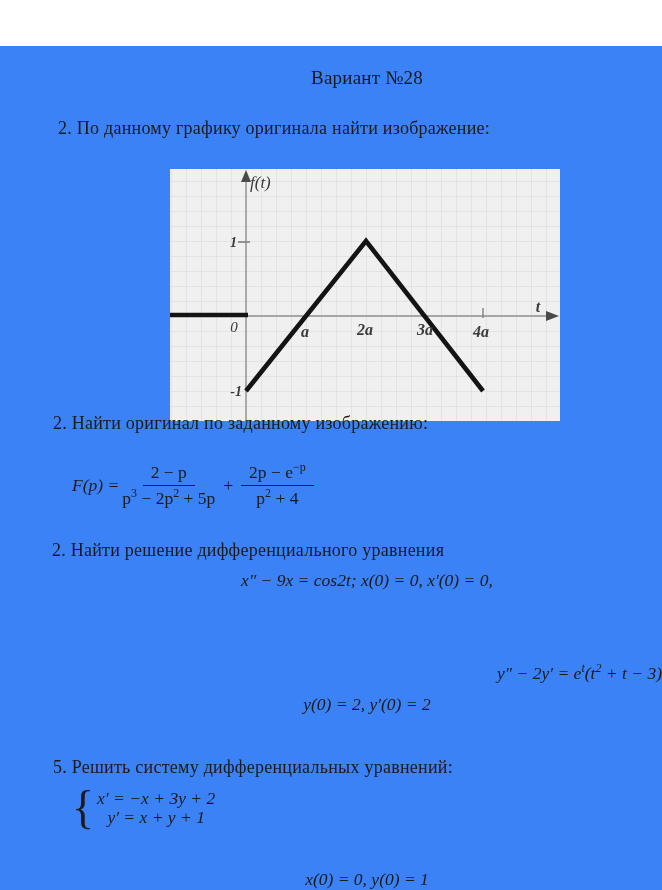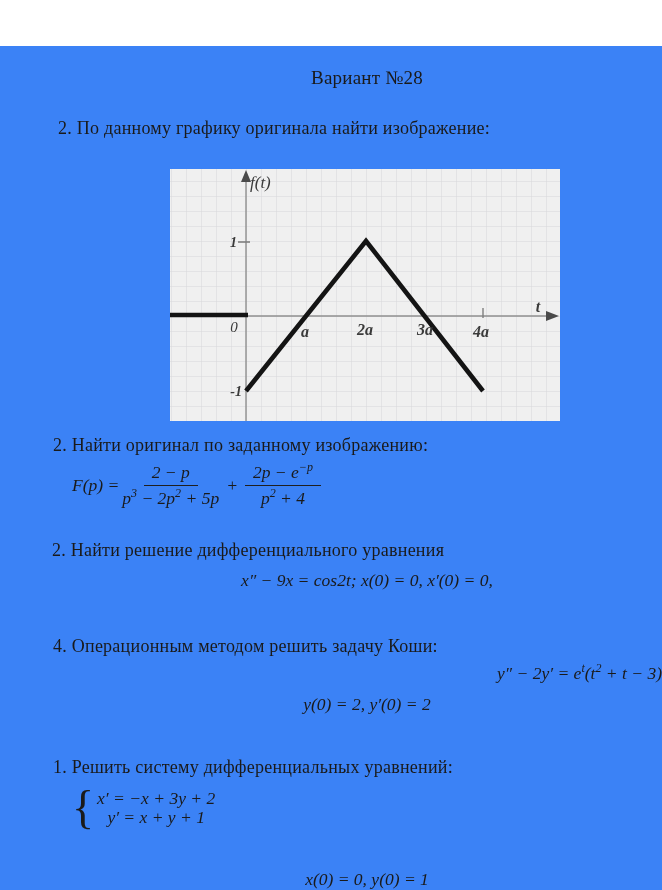--- a/index.html
+++ b/index.html
@@ -6,30 +6,30 @@
   .page{
     position:relative;width:662px;height:890px;background:#3b82f6;
     font-family:"Liberation Serif","DejaVu Serif",serif;color:#1a1a1a;overflow:hidden;margin-top:46px;
   }
   .title{
     position:absolute;top:21px;left:72px;width:590px;text-align:center;
     font-size:19px;letter-spacing:0.2px;
   }
   .prob{position:absolute;font-size:18px;letter-spacing:0.25px;white-space:nowrap;}
   .p1{left:58px;top:72px;}
-  .p2{left:53px;top:389px;}
+  .p2{left:53px;top:367px;}
   .p3{left:52px;top:494px;}
   .p4{left:53px;top:590px;}
   .p5{left:53px;top:711px;}
 
   .center{position:absolute;left:72px;width:590px;display:flex;align-items:center;}
   .mathline{position:absolute;left:72px;width:590px;text-align:center;font-size:17.5px;font-style:italic;white-space:nowrap;}
   .mi{font-style:italic;}
   .f2{top:412px;height:54px;font-size:17.5px;}
-  .frac{display:inline-flex;flex-direction:column;align-items:center;margin:0 3px;font-style:italic;}
+  .frac{display:inline-flex;flex-direction:column;align-items:center;margin:0 3px;}
   .num{padding:0 8px 2px;border-bottom:1.5px solid #1f1f1f;white-space:nowrap;}
   .den{padding-top:2px;white-space:nowrap;}
   sup{font-size:12px;line-height:0;}
   .plus{margin:0 4px;font-style:italic;}
   .eq3{top:524px;}
   .eq4a{top:617px;text-align:right;}
   .eq4b{top:648px;font-style:italic;}
   .sys{top:740px;height:44px;}
   .brace{font-size:46px;font-weight:400;line-height:40px;margin-right:3px;color:#1a1a1a;}
   .syslines{display:inline-flex;flex-direction:column;align-items:center;}
@@ -93,26 +93,25 @@
     <span class="frac">
       <span class="num"><span>2p − e</span><sup>−p</sup></span>
       <span class="den"><span>p</span><sup>2</sup><span> + 4</span></span>
     </span>
   </div>
 
   <div class="prob p3">2. Найти решение дифференциального уравнения</div>
 
   <div class="mathline eq3">x″ − 9x = cos2t;  x(0) = 0, x′(0) = 0,</div>
 
-  <div class="prob p4">4. Операционным методом решить задачу Коши:</div>
 
   <div class="mathline eq4a"><span>y″ − 2y′ = e</span><sup>t</sup><span>(t</span><sup>2</sup><span> + t − 3)</span></div>
   <div class="mathline eq4b">y(0) = 2, y′(0) = 2</div>
 
-  <div class="prob p5">1. Решить систему дифференциальных уравнений:</div>
+  <div class="prob p5">5. Решить систему дифференциальных уравнений:</div>
 
   <div class="center sys">
     <span class="brace">{</span>
     <span class="syslines">
       <span class="sysline">x′ = −x + 3y + 2</span>
       <span class="sysline">y′ = x + y + 1</span>
     </span>
   </div>
 
   <div class="mathline ic">x(0) = 0, y(0) = 1</div>

